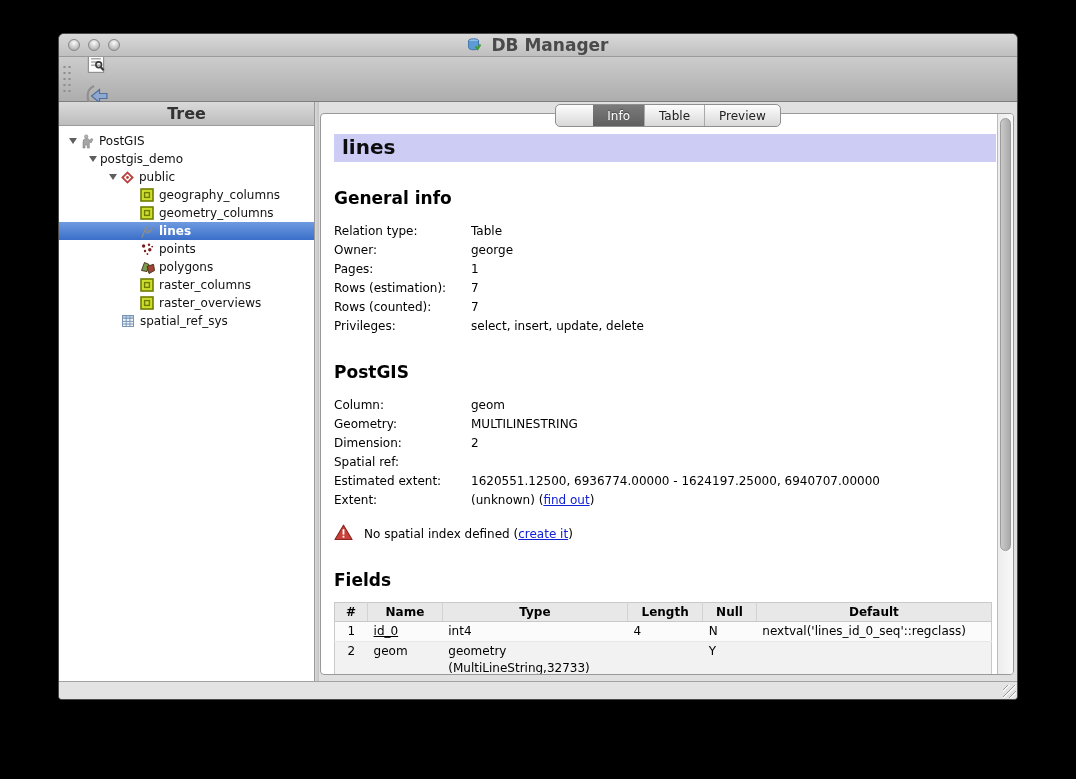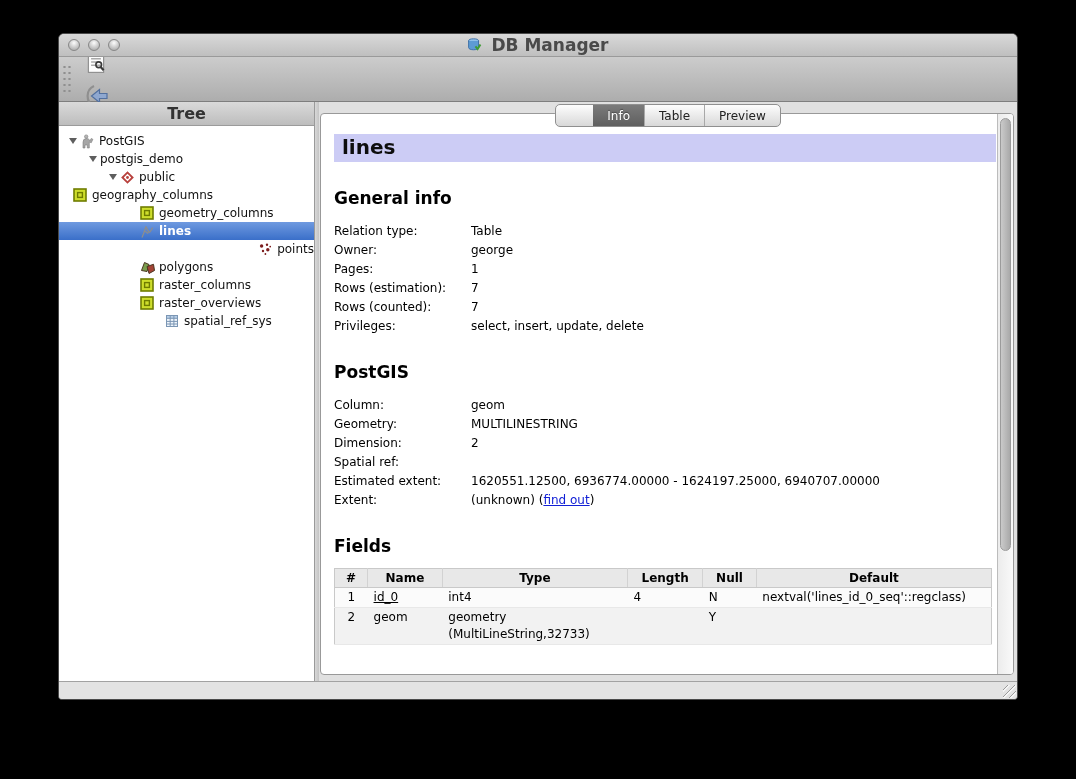--- a/index.html
+++ b/index.html
@@ -184,21 +184,21 @@
               <span class="t"></span>
             </span>
             <span class="tree-icon">
               <svg width="15" height="15" viewBox="0 0 16 16">
                 <rect x="4.2" y="4.2" width="7.6" height="7.6" transform="rotate(45 8 8)" fill="#fff" stroke="#b8413d" stroke-width="2"></rect>
                 <circle cx="8" cy="8" r="1.5" fill="#b8413d"></circle>
               </svg>
             </span>
             <span>public</span>
           </div>
-          <div class="tree-row" style="">
+          <div class="tree-row" style="padding-left: 67px;">
             <span class="tri"></span>
             <span class="tree-icon">
               <svg width="14" height="14" viewBox="0 0 14 14">
                 <rect x="1" y="1" width="12" height="12" fill="#cede2c" stroke="#6f7c00" stroke-width="1.6"></rect>
                 <rect x="4.6" y="4.6" width="4.8" height="4.8" fill="#cede2c" stroke="#6f7c00" stroke-width="1.4"></rect>
               </svg>
             </span>
             <span>geography_columns</span>
           </div>
           <div class="tree-row" style="padding-left: 67px;">
@@ -213,21 +213,21 @@
           </div>
           <div class="tree-row selected" style="padding-left: 67px;">
             <span class="tri"></span>
             <span class="tree-icon">
               <svg width="14" height="15" viewBox="0 0 14 15">
                 <path d="M2 13.5C4.2 8.5 4.8 5.5 6 2.5m0 0c1.4 3.4 2.6 5 3.4 6.2m0 0C10.8 7 11.8 5 12.6 3.6M5.2 7.2l3 2.4" fill="none" stroke="#8d8d8d" stroke-width="1.3"></path>
               </svg>
             </span>
             <span>lines</span>
           </div>
-          <div class="tree-row" style="padding-left: 67px; justify-content: flex-end;">
+          <div class="tree-row" style="padding-left: 67px;">
             <span class="tri"></span>
             <span class="tree-icon">
               <svg width="14" height="14" viewBox="0 0 14 14">
                 <g fill="#7c1d1d">
                   <circle cx="3.6" cy="4" r="1.7"></circle>
                   <circle cx="9" cy="2.8" r="1.2"></circle>
                   <circle cx="5" cy="9" r="1.2"></circle>
                   <circle cx="9.8" cy="7.8" r="1.7"></circle>
                   <circle cx="12.2" cy="4.6" r=".9"></circle>
                   <circle cx="7.4" cy="12" r=".9"></circle>
@@ -259,21 +259,21 @@
           <div class="tree-row" style="padding-left: 67px;">
             <span class="tri"></span>
             <span class="tree-icon">
               <svg width="14" height="14" viewBox="0 0 14 14">
                 <rect x="1" y="1" width="12" height="12" fill="#cede2c" stroke="#6f7c00" stroke-width="1.6"></rect>
                 <rect x="4.6" y="4.6" width="4.8" height="4.8" fill="#cede2c" stroke="#6f7c00" stroke-width="1.4"></rect>
               </svg>
             </span>
             <span>raster_overviews</span>
           </div>
-          <div class="tree-row" style="padding-left: 92px;">
+          <div class="tree-row" style="padding-left: 48px;">
             <span class="tri"></span>
             <span class="tree-icon">
               <svg width="14" height="14" viewBox="0 0 14 14">
                 <rect x="1.5" y="1.5" width="11" height="11" fill="#eef4fb" stroke="#7b96b4"></rect>
                 <rect x="1.5" y="1.5" width="11" height="2.8" fill="#b8cfe8" stroke="#7b96b4"></rect>
                 <line x1="5.2" y1="1.5" x2="5.2" y2="12.5" stroke="#7b96b4"></line>
                 <line x1="8.9" y1="1.5" x2="8.9" y2="12.5" stroke="#7b96b4"></line>
                 <line x1="1.5" y1="7.4" x2="12.5" y2="7.4" stroke="#7b96b4"></line>
                 <line x1="1.5" y1="10" x2="12.5" y2="10" stroke="#7b96b4"></line>
               </svg>
@@ -343,20 +343,29 @@
               <div class="kv-row">
                 <span class="kv-label">Estimated extent:</span>
                 <span class="kv-value">1620551.12500, 6936774.00000 - 1624197.25000, 6940707.00000</span>
               </div>
               <div class="kv-row">
                 <span class="kv-label">Extent:</span>
                 <span class="kv-value">(unknown) (<a class="blue-link">find out</a><span>)</span></span>
               </div>
             </div>
 
+          <div class="warning-line">
+            <span id="warn-icon"><svg width="19" height="17" viewBox="0 0 19 17">
+                  <path d="M9.5 1.2L18 15.5H1z" fill="#c8423a" stroke="#8f2420" stroke-width="1.2" stroke-linejoin="round"></path>
+                  <path d="M9.5 3.4L16 14.5H3z" fill="#fff" opacity="0"></path>
+                  <rect x="8.6" y="5.2" width="1.8" height="5.4" fill="#fff"></rect>
+                  <rect x="8.6" y="11.8" width="1.8" height="1.8" fill="#fff"></rect>
+                </svg></span>
+            <span><span>No spatial index defined (</span><a class="blue-link">create it</a><span>)</span></span>
+          </div>
 
           <h2 class="section">Fields</h2>
           <table class="fields" id="fields-table">
               <thead>
                 <tr>
                   <th class="col-num">#</th>
                   <th class="col-name">Name</th>
                   <th class="col-type">Type</th>
                   <th class="col-len">Length</th>
                   <th class="col-null">Null</th>

